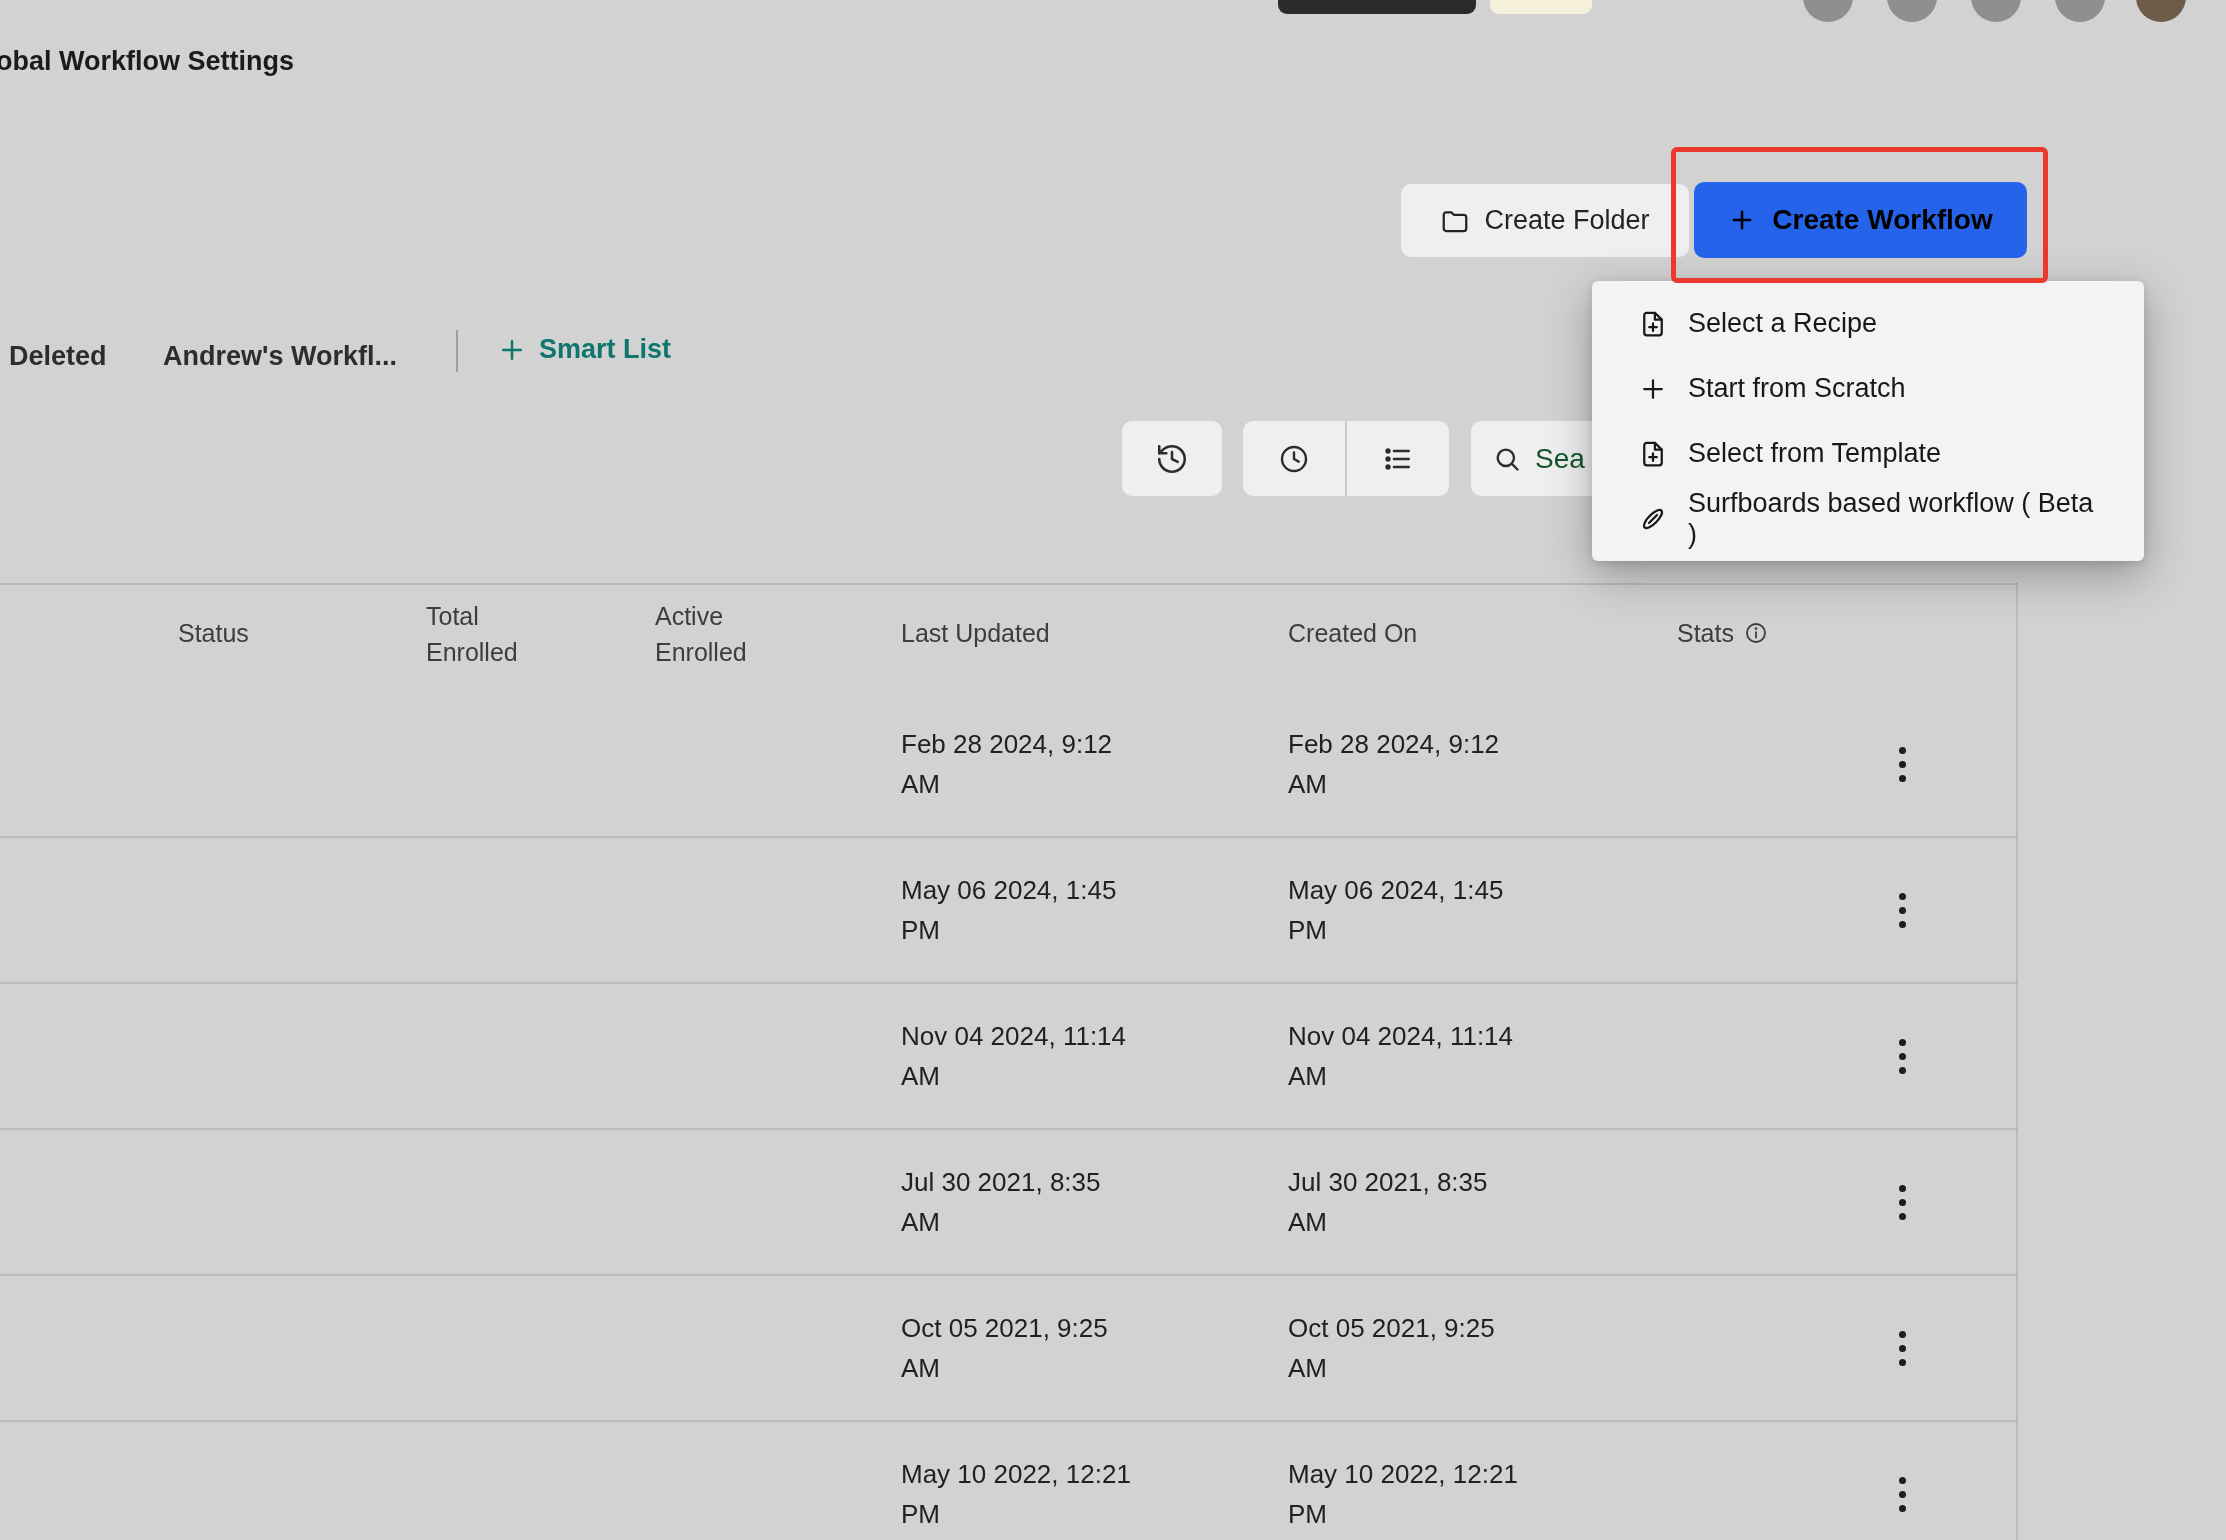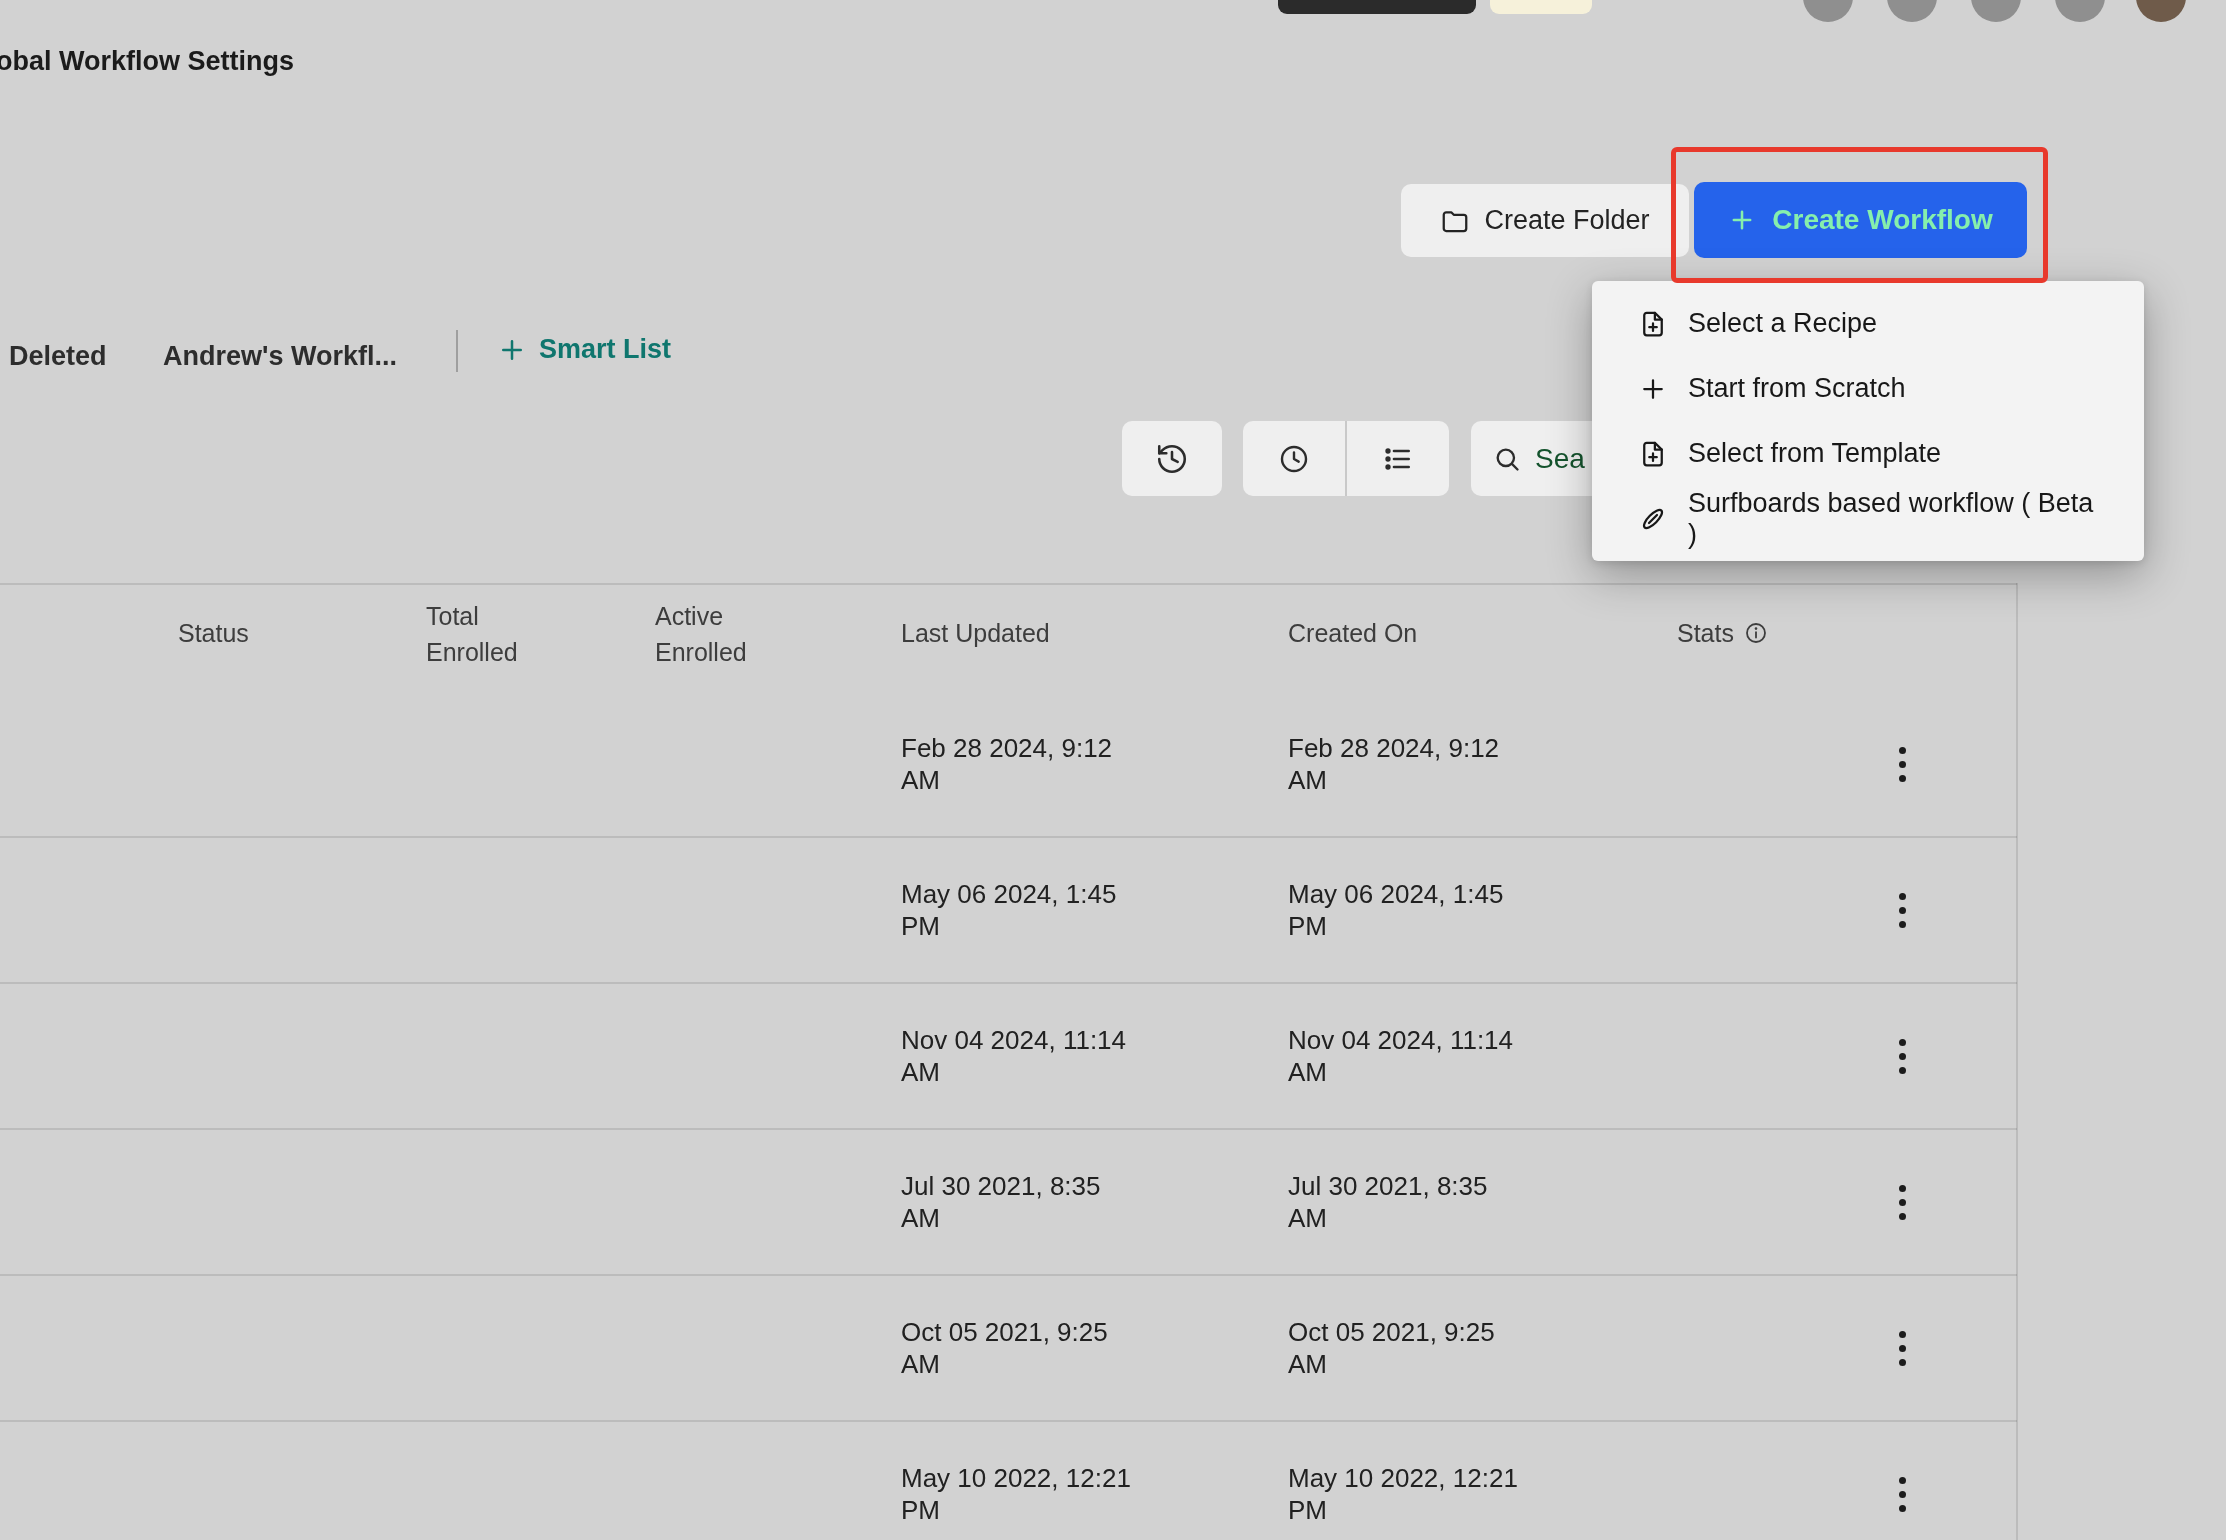--- a/index.html
+++ b/index.html
@@ -20,21 +20,21 @@
   .avatar { width:50px; height:50px; border-radius:50%; top:-28px; background:#8f8f8f; cursor:pointer; }
   .avatar.a5 { background:#6f5b4a; }
 
   
   .btn { display:flex; align-items:center; justify-content:center; cursor:pointer; border-radius:10px; }
   .btn-folder { left:1389px; top:184px; width:288px; height:73px; background:#efefef; gap:14px;
                 font-size:27px; font-weight:500; color:#232323;margin-left:12px; }
   .highlight-rect { left:1671px; top:147px; width:377px; height:136px; border:5px solid #e8392c;
                     border-radius:6px; z-index:60; pointer-events:none; }
   .btn-workflow { left:1694px; top:182px; width:333px; height:76px; background:#2563eb; gap:16px;
-                  color:#86efac; font-size:28px; font-weight:600; z-index:10; }
+                  color:#000000; font-size:28px; font-weight:600; z-index:10; }
 
   
   .menu { left:1592px; top:281px; width:552px; background:#f3f3f3; border-radius:6px; z-index:50;
           padding:10px 12px; box-shadow:0 14px 45px rgba(0,0,0,0.30), 0 2px 8px rgba(0,0,0,0.12); }
   .menu-item { height:65px; display:flex; align-items:center; gap:20px; padding:0 24px 0 34px;
                font-size:27px; font-weight:500; color:#181818; cursor:pointer; }
 
   
   .tab { top:341px; font-size:27px; font-weight:600; color:#2d2d2d; cursor:pointer; white-space:nowrap; }
   .tab-deleted { left:9px; }
@@ -61,21 +61,21 @@
   .th-status { left:178px; top:615px; }
   .th-total { left:426px; top:598px; width:115px; }
   .th-active { left:655px; top:598px; width:115px; }
   .th-updated { left:901px; top:615px; width:220px; }
   .th-created { left:1288px; top:615px; width:200px; }
   .th-stats { left:1677px; top:615px; display:flex; align-items:center; gap:10px; }
 
   .rows { left:0; top:692px; width:2017px; }
   .row { position:relative; height:146px; border-bottom:2px solid rgba(0,0,0,0.10); cursor:pointer; }
   .cell { position:absolute; top:50%; transform:translateY(-50%); width:235px;
-          font-size:26px; line-height:32px; font-weight:500; color:#212121; }
+          font-size:26px; line-height:40px; font-weight:500; color:#212121; }
   .cell-lu { left:901px; }
   .cell-co { left:1288px; }
   .kebab { position:absolute; left:1878px; top:50%; transform:translateY(-50%); width:48px; height:84px;
            display:flex; flex-direction:column; align-items:center; justify-content:center; gap:7px; cursor:pointer; }
   .kebab .dot { width:7px; height:7px; border-radius:50%; background:#1c1c1c; }
 </style>
 </head>
 <body>
 
 <div class="screen">

